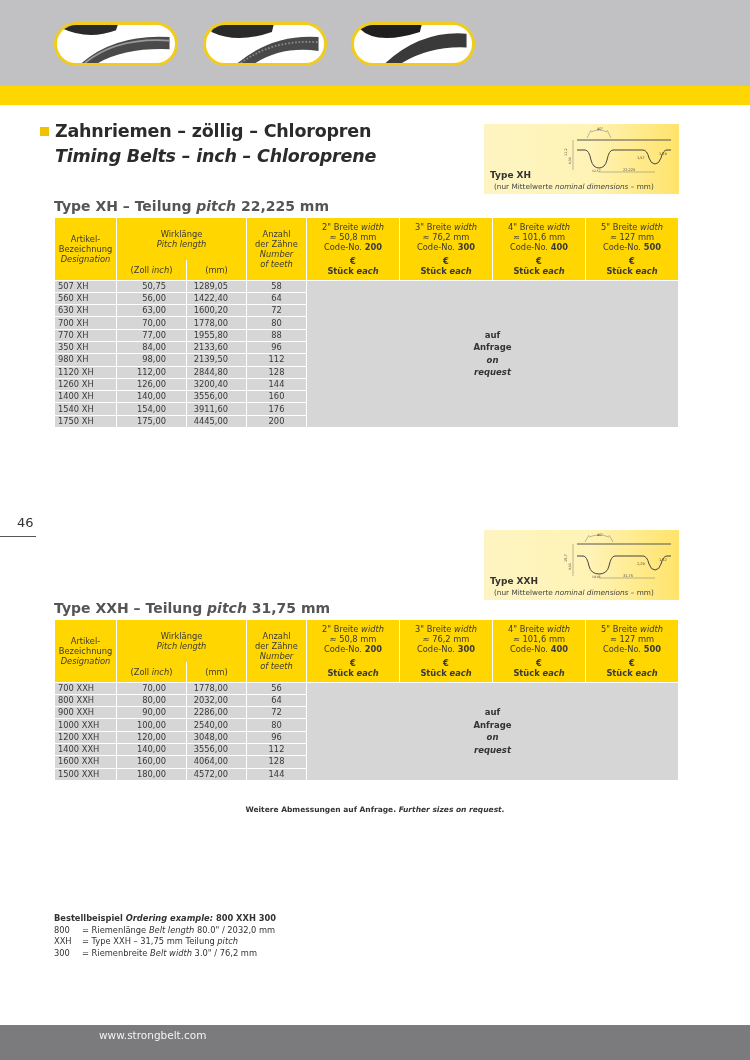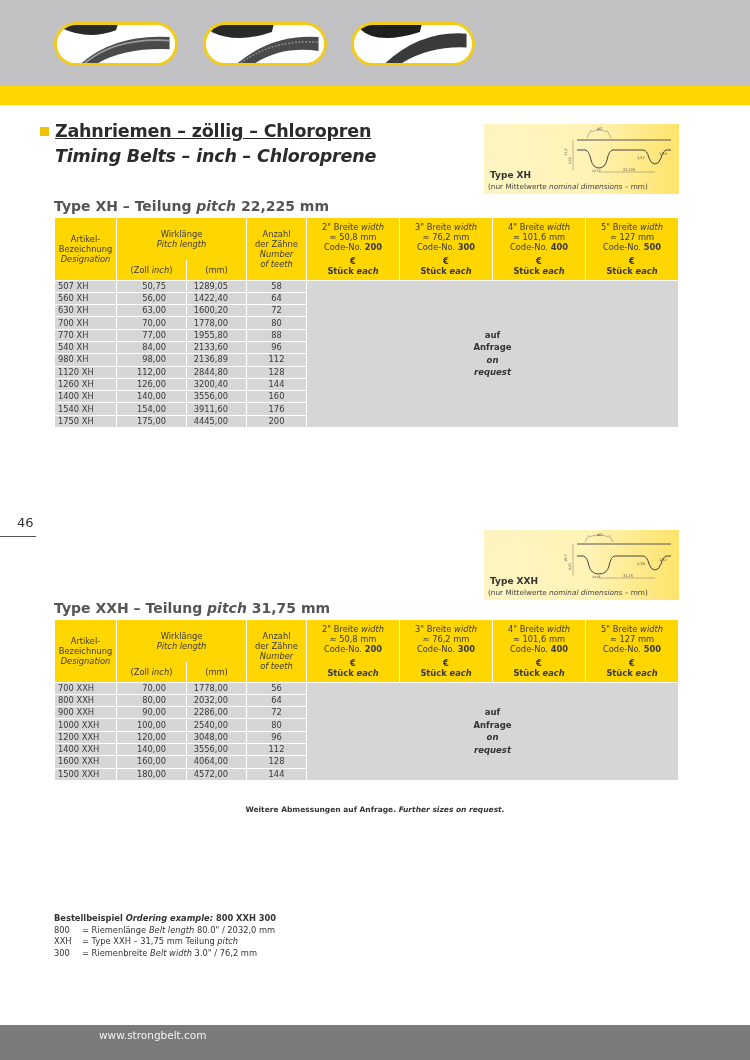--- a/index.html
+++ b/index.html
@@ -5,27 +5,27 @@
   * { box-sizing: border-box; margin: 0; padding: 0; }
   html, body { width: 750px; height: 1060px; background: #fff; overflow: hidden; }
   body { position: relative; font-family: "DejaVu Sans", "Liberation Sans", sans-serif; color: #333; }
 
   .top-band { position: absolute; left: 0; top: 0; width: 750px; height: 86px; background: #c1c1c3; }
   .yellow-band { position: absolute; left: 0; top: 86px; width: 750px; height: 19px; background: #ffd600; }
   .thumb { position: absolute; top: 22px; width: 124px; height: 44px; border: 3px solid #f2cc1c; border-radius: 22px; background: #fff; overflow: hidden; }
   .thumb svg { width: 100%; height: 100%; display: block; }
 
   .title-marker { position: absolute; left: 40px; top: 127px; width: 9px; height: 9px; background: #f2c200; }
-  .title-de { position: absolute; left: 55px; top: 121px; font-size: 17.5px; font-weight: bold; color: #2b2b2b; letter-spacing: -0.2px; text-decoration: underline; }
+  .title-de { position: absolute; left: 55px; top: 121px; font-size: 17.5px; font-weight: bold; color: #2b2b2b; letter-spacing: -0.2px; }
   .title-en { position: absolute; left: 55px; top: 146px; font-size: 17.5px; font-weight: bold; font-style: italic; color: #2b2b2b; letter-spacing: -0.2px; }
 
   .profile-box { position: absolute; left: 484px; width: 195px; height: 70px; background: linear-gradient(90deg, #fdf4c2 0%, #fff3b5 55%, #ffe36a 100%); }
   .profile-box svg { position: absolute; right: 8px; top: 2px; width: 112px; height: 48px; }
   .profile-type { position: absolute; left: 6px; top: 46px; font-size: 9px; font-weight: bold; color: #333; }
-  .profile-note { position: absolute; left: 4px; top: 58px; font-size: 7.3px; color: #444; white-space: nowrap; }
+  .profile-note { position: absolute; left: 10px; top: 58px; font-size: 7.3px; color: #444; white-space: nowrap; }
   .profile-note i { font-style: italic; }
 
   .section-title { position: absolute; left: 54px; font-size: 14px; font-weight: bold; color: #555; }
   .section-title i { font-style: italic; }
 
   table.spec { position: absolute; left: 54px; width: 625px; border-collapse: collapse; table-layout: fixed; font-size: 8.3px; }
   table.spec th { background: #ffd600; color: #3a3a3a; font-weight: normal; text-align: center; vertical-align: middle; border: 1px solid #fff; border-top: none; padding: 1px 2px; line-height: 10px; }
   table.spec th i { font-style: italic; }
   table.spec th b { font-weight: bold; }
   table.spec td { background: #d6d6d6; border-left: 1px solid #fff; border-right: 1px solid #fff; border-bottom: 1px solid #fff; text-align: right; padding: 0 3px; height: 12.3px; line-height: 11px; color: #3a3a3a; white-space: nowrap; }
@@ -164,29 +164,29 @@
         <td class="c-mm">1778,00</td>
         <td class="c-teeth">80</td>
       </tr>
       <tr>
         <td class="c-des">770 XH</td>
         <td class="c-zoll">77,00</td>
         <td class="c-mm">1955,80</td>
         <td class="c-teeth">88</td>
       </tr>
       <tr>
-        <td class="c-des">540 XH</td>
+        <td class="c-des">350 XH</td>
         <td class="c-zoll">84,00</td>
         <td class="c-mm">2133,60</td>
         <td class="c-teeth">96</td>
       </tr>
       <tr>
         <td class="c-des">980 XH</td>
         <td class="c-zoll">98,00</td>
-        <td class="c-mm">2136,89</td>
+        <td class="c-mm">2139,50</td>
         <td class="c-teeth">112</td>
       </tr>
       <tr>
         <td class="c-des">1120 XH</td>
         <td class="c-zoll">112,00</td>
         <td class="c-mm">2844,80</td>
         <td class="c-teeth">128</td>
       </tr>
       <tr>
         <td class="c-des">1260 XH</td>

